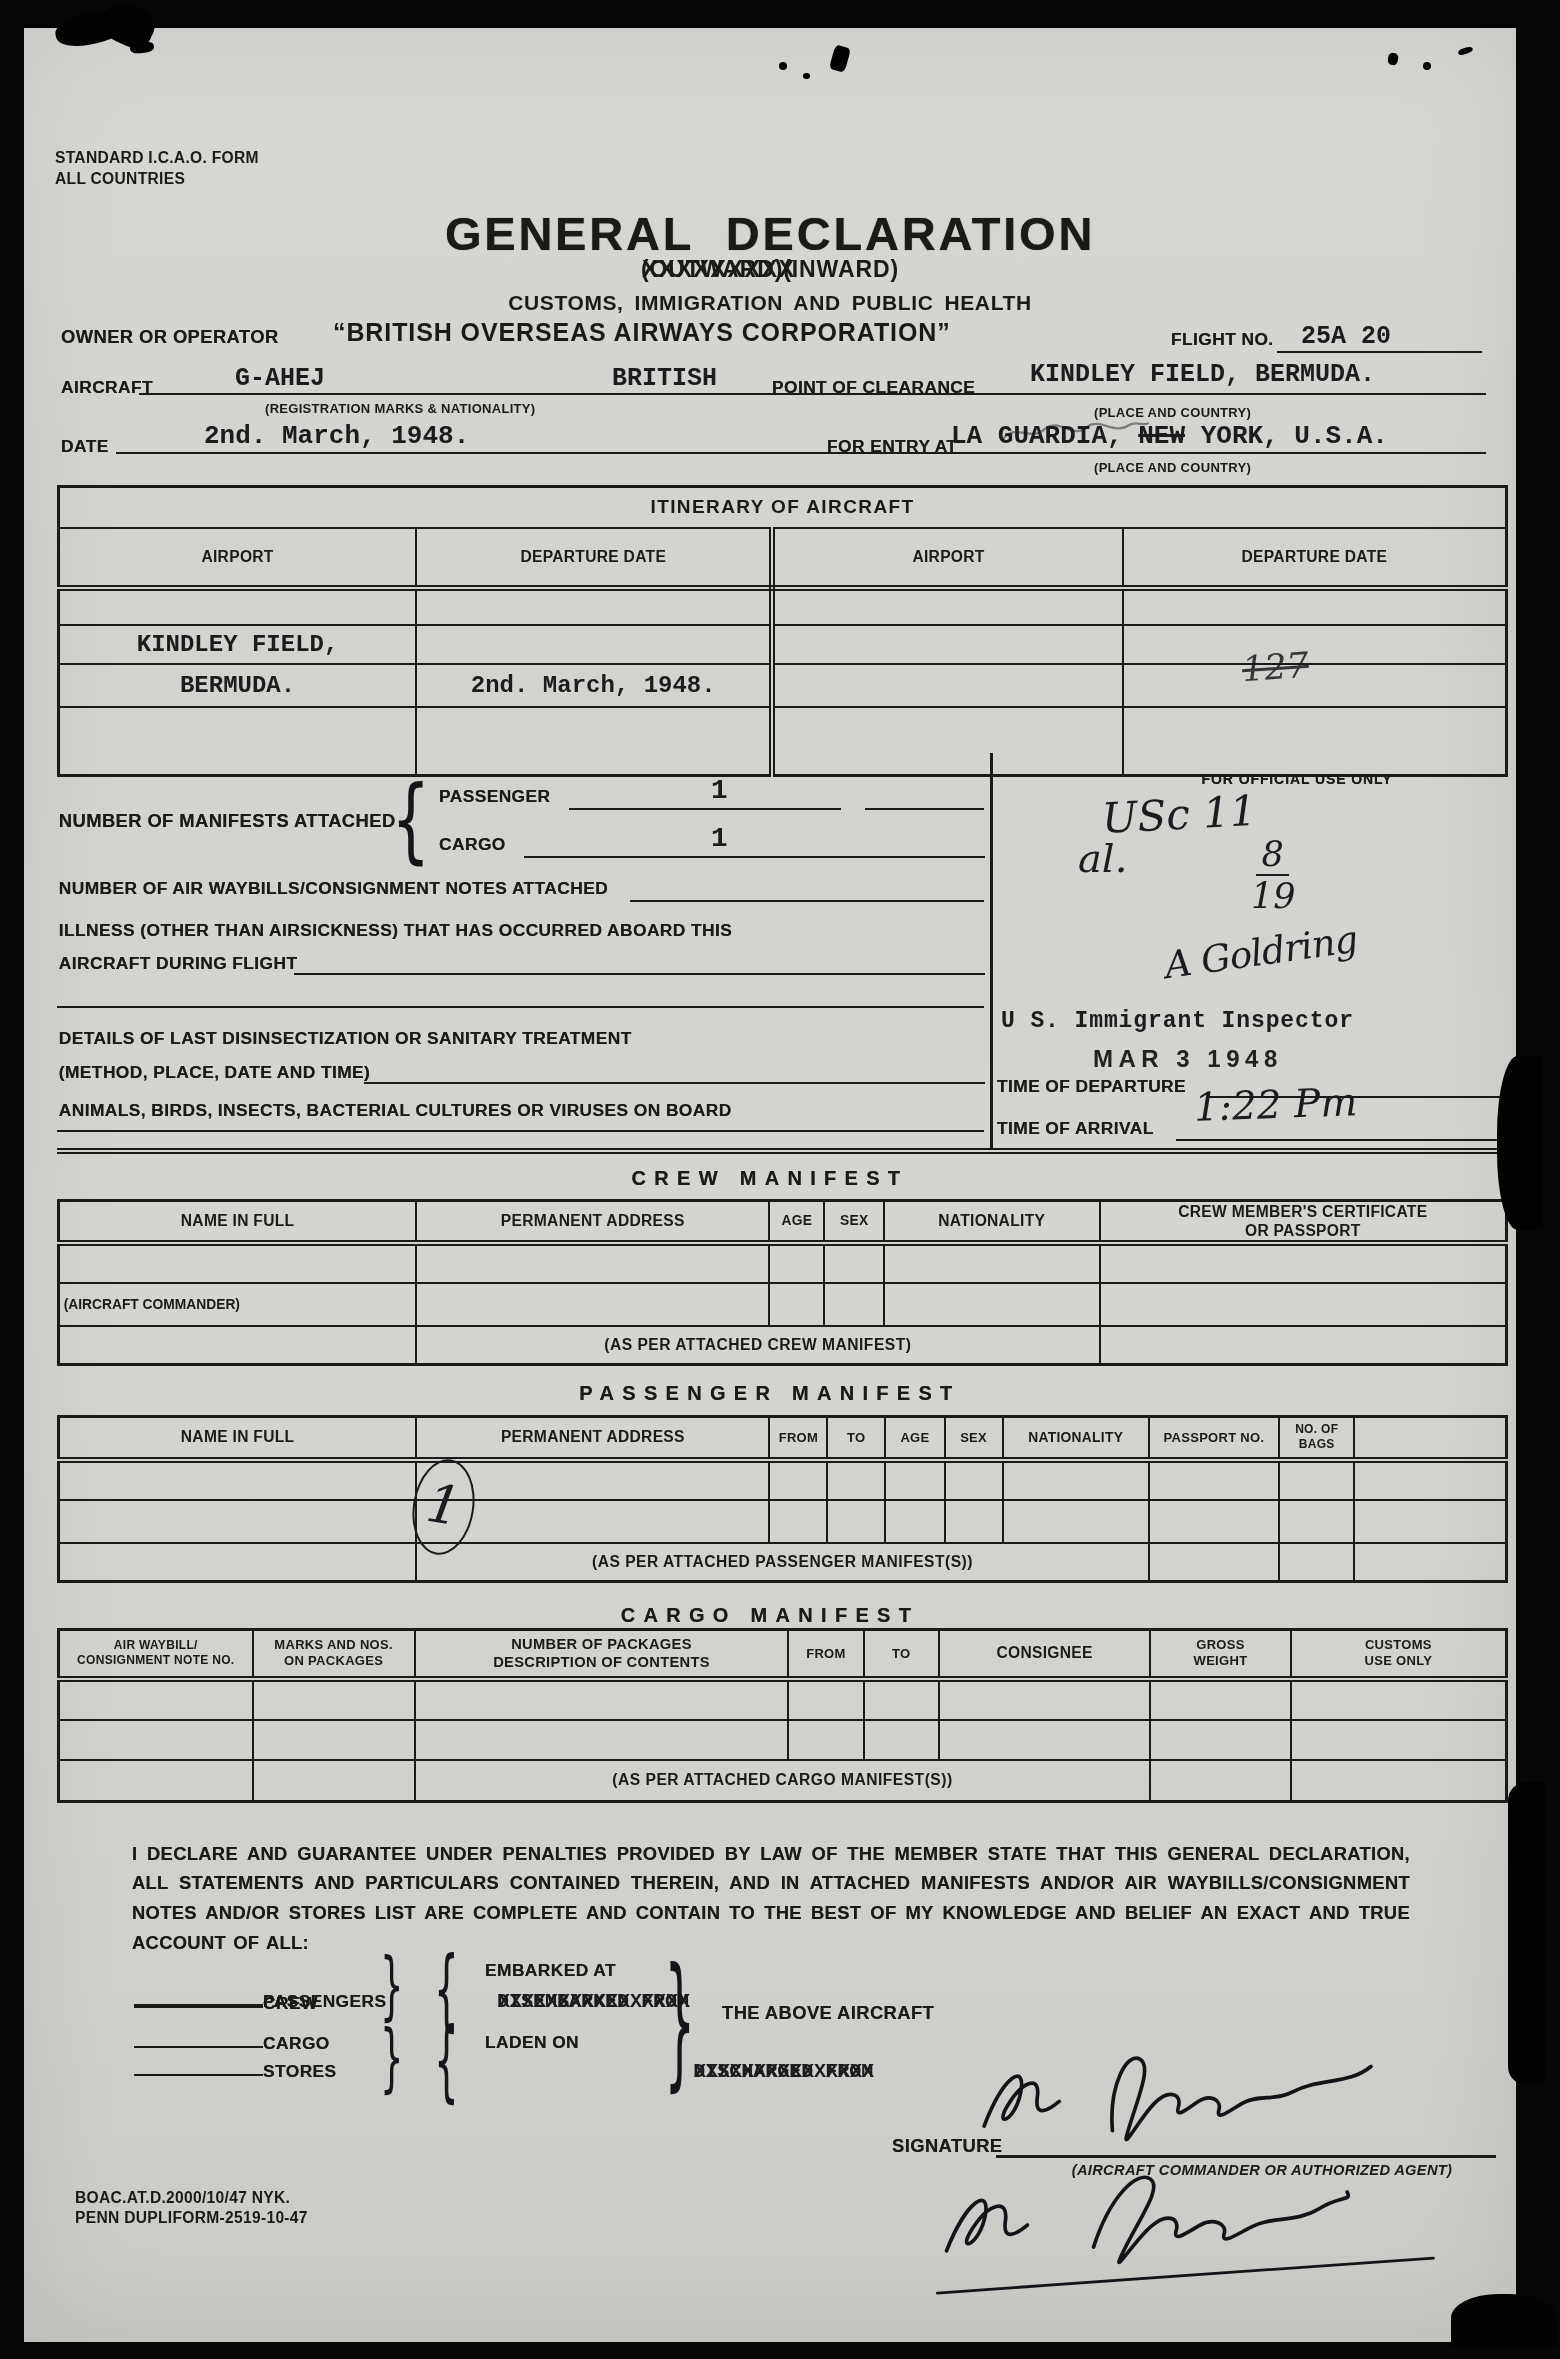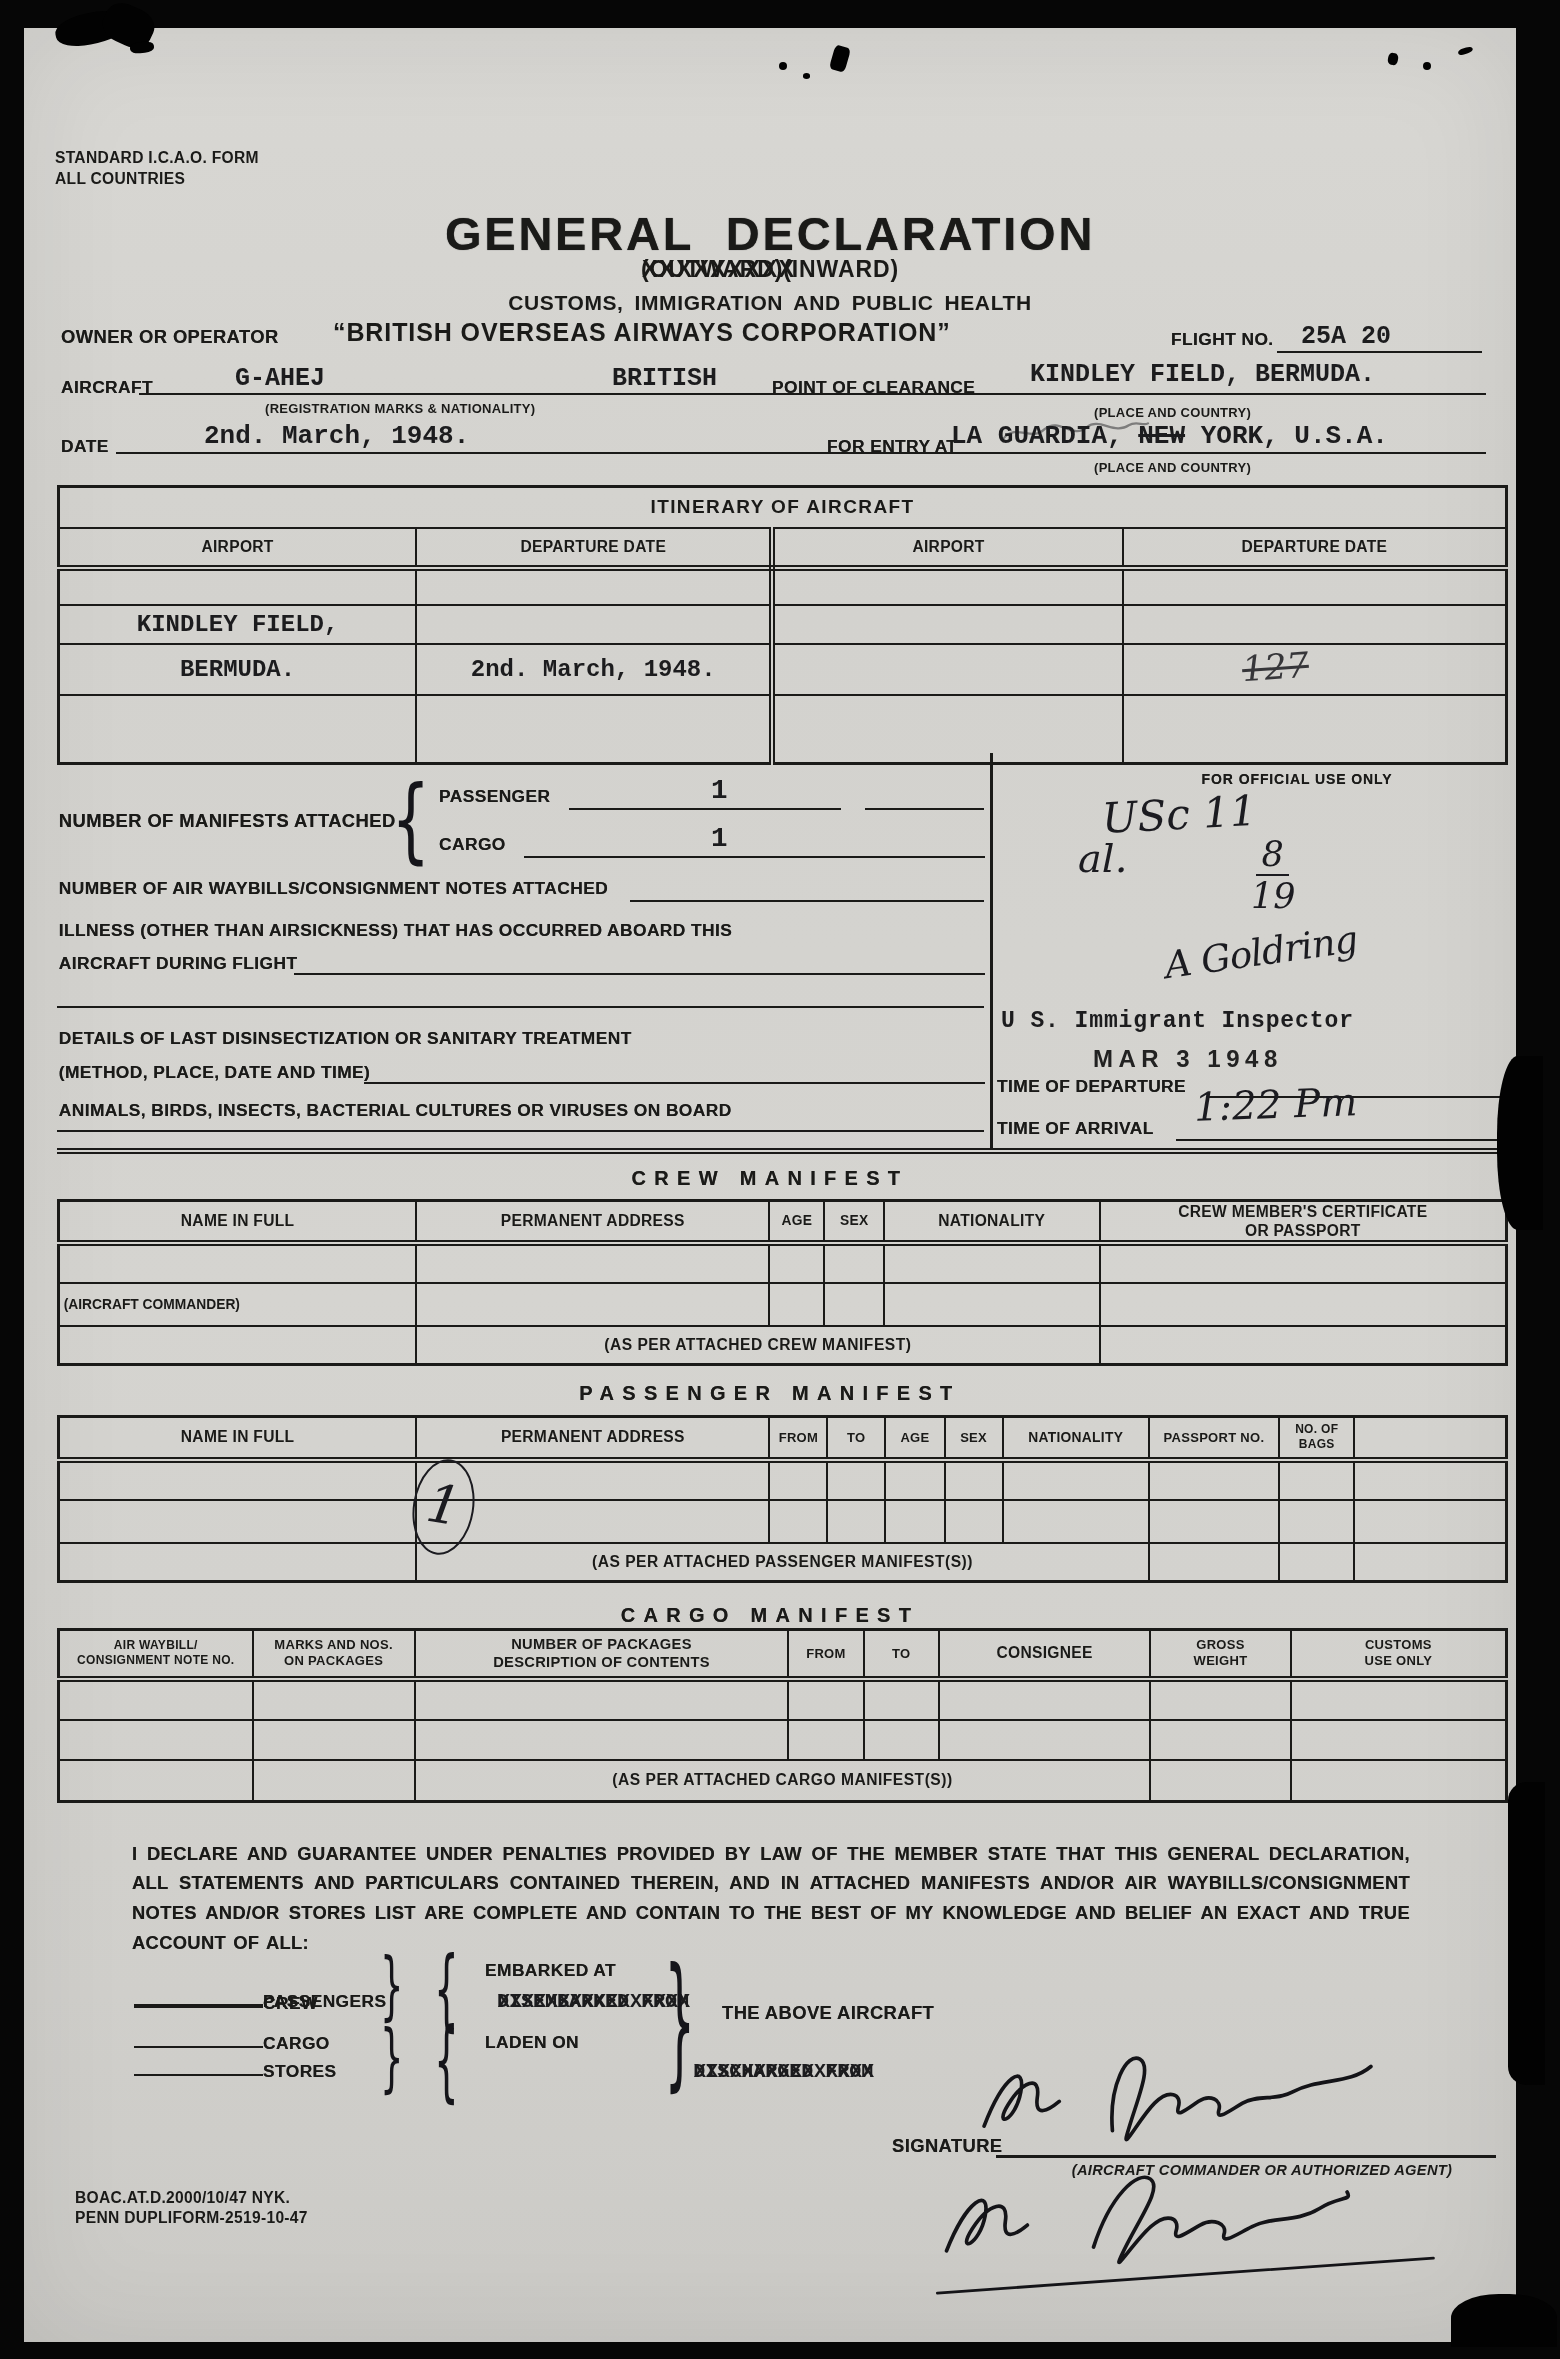--- a/index.html
+++ b/index.html
@@ -110,39 +110,39 @@
         <colgroup>
             <col style="width:24.7%">
             <col style="width:24.6%">
             <col style="width:24.2%">
             <col style="width:26.5%">
           </colgroup>
         <tbody>
         <tr style="height:42px">
               <td class="it-title" colspan="4">ITINERARY OF AIRCRAFT</td>
             </tr>
-        <tr class="hdr" style="height:40px">
+        <tr class="hdr" style="height:60px">
           <th>AIRPORT</th>
           <th class="dblr">DEPARTURE DATE</th>
           <th>AIRPORT</th>
           <th>DEPARTURE DATE</th>
         </tr>
         <tr style="height:37px">
           <td></td>
               <td class="dblr"></td>
               <td></td>
               <td></td>
             </tr>
         <tr style="height:39px">
           <td class="typed tcell">KINDLEY FIELD,</td>
           <td class="dblr"></td>
               <td></td>
               <td></td>
             </tr>
-        <tr style="height:51px">
+        <tr style="height:43px">
           <td class="typed tcell">BERMUDA.</td>
           <td class="typed tcell dblr">2nd. March, 1948.</td>
           <td></td>
               <td></td>
             </tr>
         <tr style="height:68px">
           <td></td>
               <td class="dblr"></td>
               <td></td>
               <td></td>

